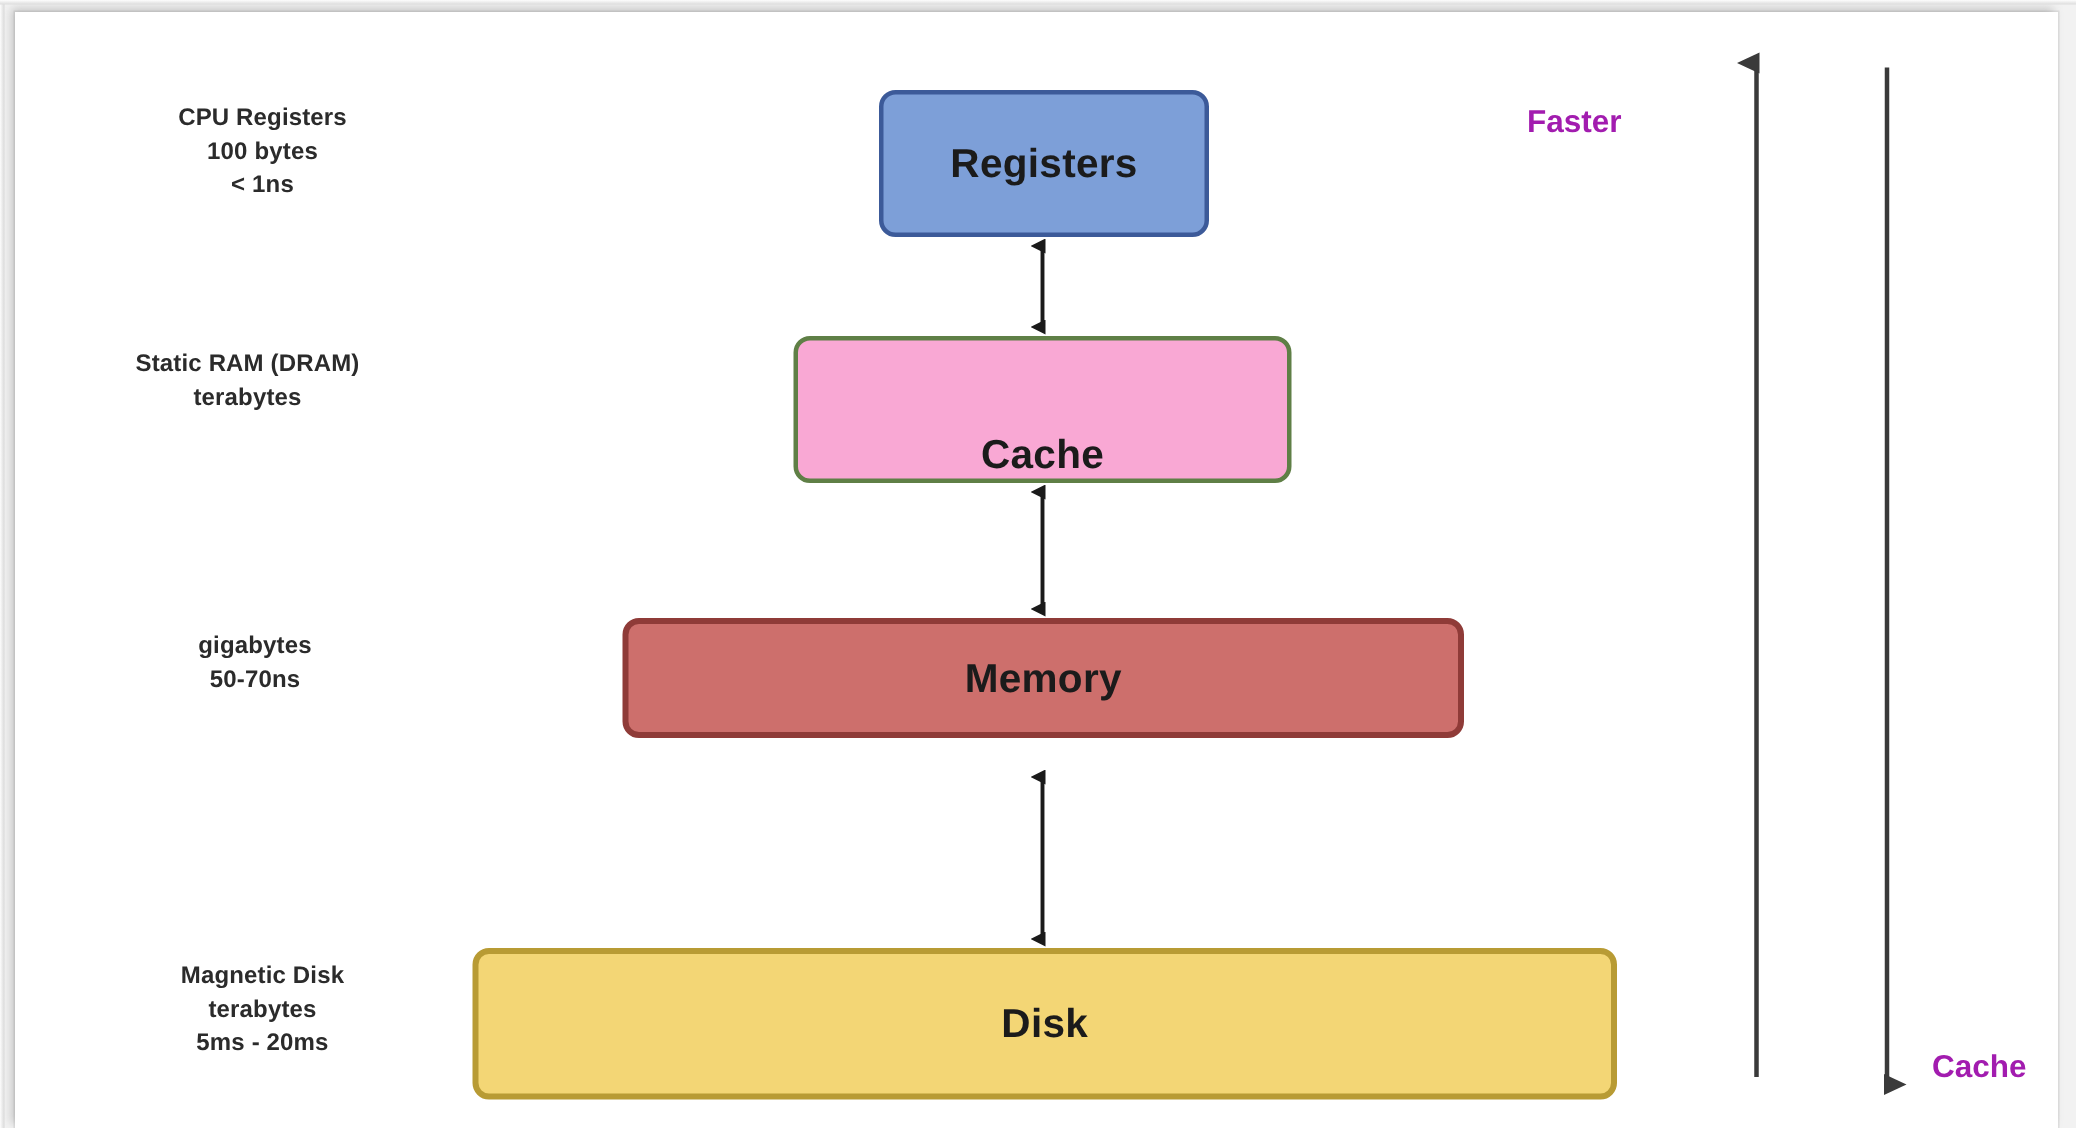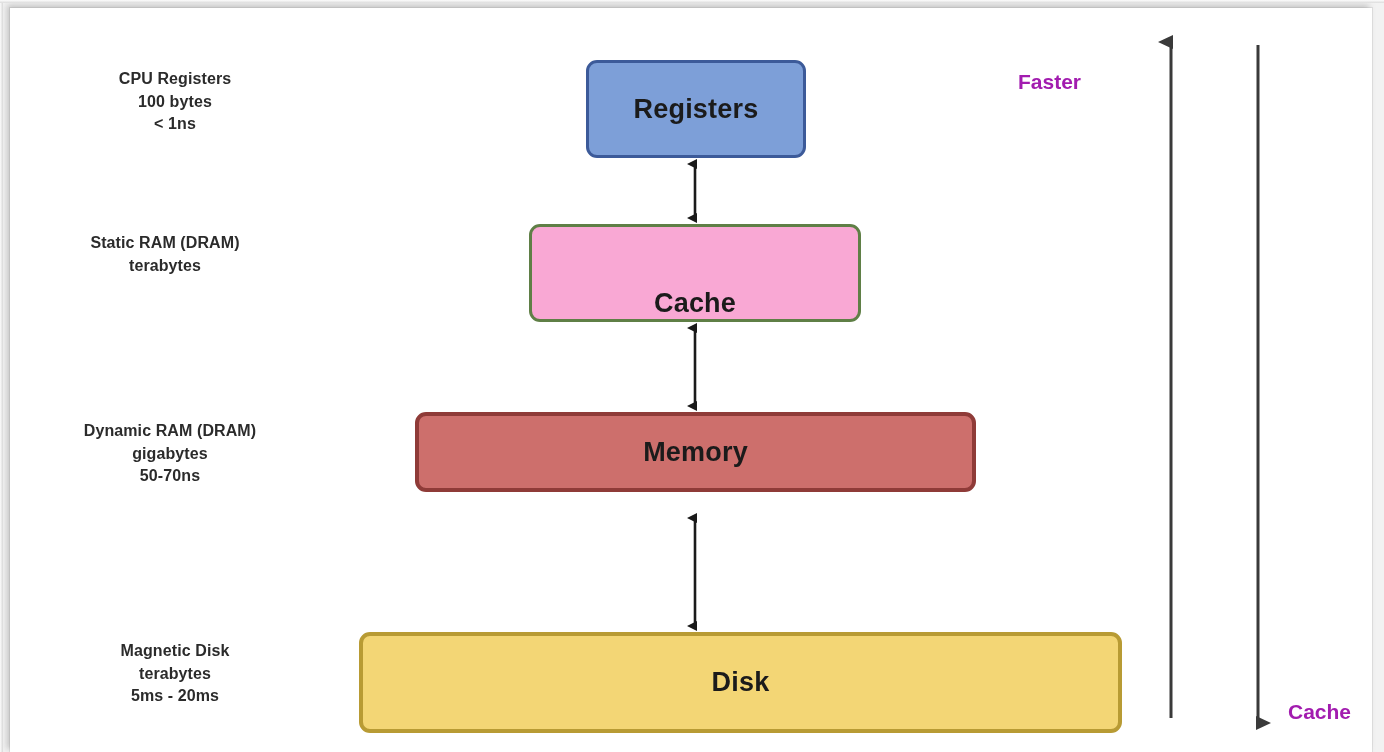--- a/index.html
+++ b/index.html
@@ -122,21 +122,20 @@
     <div>100 bytes</div>
     <div>&lt; 1ns</div>
   </div>
 
   <div class="tier-label" style="left:25px; top:232px; width:280px;">
     <div>Static RAM (DRAM)</div>
     <div>terabytes</div>
   </div>
 
   <div class="tier-label" style="left:20px; top:420px; width:300px;">
-    <div>Dynamic RAM (DRAM)</div>
     <div>gigabytes</div>
     <div>50-70ns</div>
   </div>
 
   <div class="tier-label" style="left:45px; top:640px; width:260px;">
     <div>Magnetic Disk</div>
     <div>terabytes</div>
     <div>5ms - 20ms</div>
   </div>
 
@@ -145,21 +144,21 @@
   </div>
 
   <div class="tier-box box-cache" style="left:529px; top:224px; width:332px; height:98px;">
     <span>Cache</span>
   </div>
 
   <div class="tier-box box-memory" style="left:415px; top:412px; width:561px; height:80px;">
     <span>Memory</span>
   </div>
 
-  <div class="tier-box box-disk" style="left:315px; top:632px; width:763px; height:101px;margin-left:44px;">
+  <div class="tier-box box-disk" style="left:315px; top:632px; width:763px; height:101px;">
     <span>Disk</span>
   </div>
 
   <svg class="connector" style="left:681px; top:156px; width:28px; height:70px;" viewBox="0 0 28 70">
     <defs>
       <marker id="headUp1" markerWidth="10" markerHeight="10" refX="5" refY="8" orient="auto" markerUnits="userSpaceOnUse">
         <path d="M5,0 L10,10 L0,10 Z" fill="#1a1a1a"></path>
       </marker>
       <marker id="headDown1" markerWidth="10" markerHeight="10" refX="5" refY="8" orient="auto" markerUnits="userSpaceOnUse">
         <path d="M5,0 L10,10 L0,10 Z" fill="#1a1a1a"></path>

